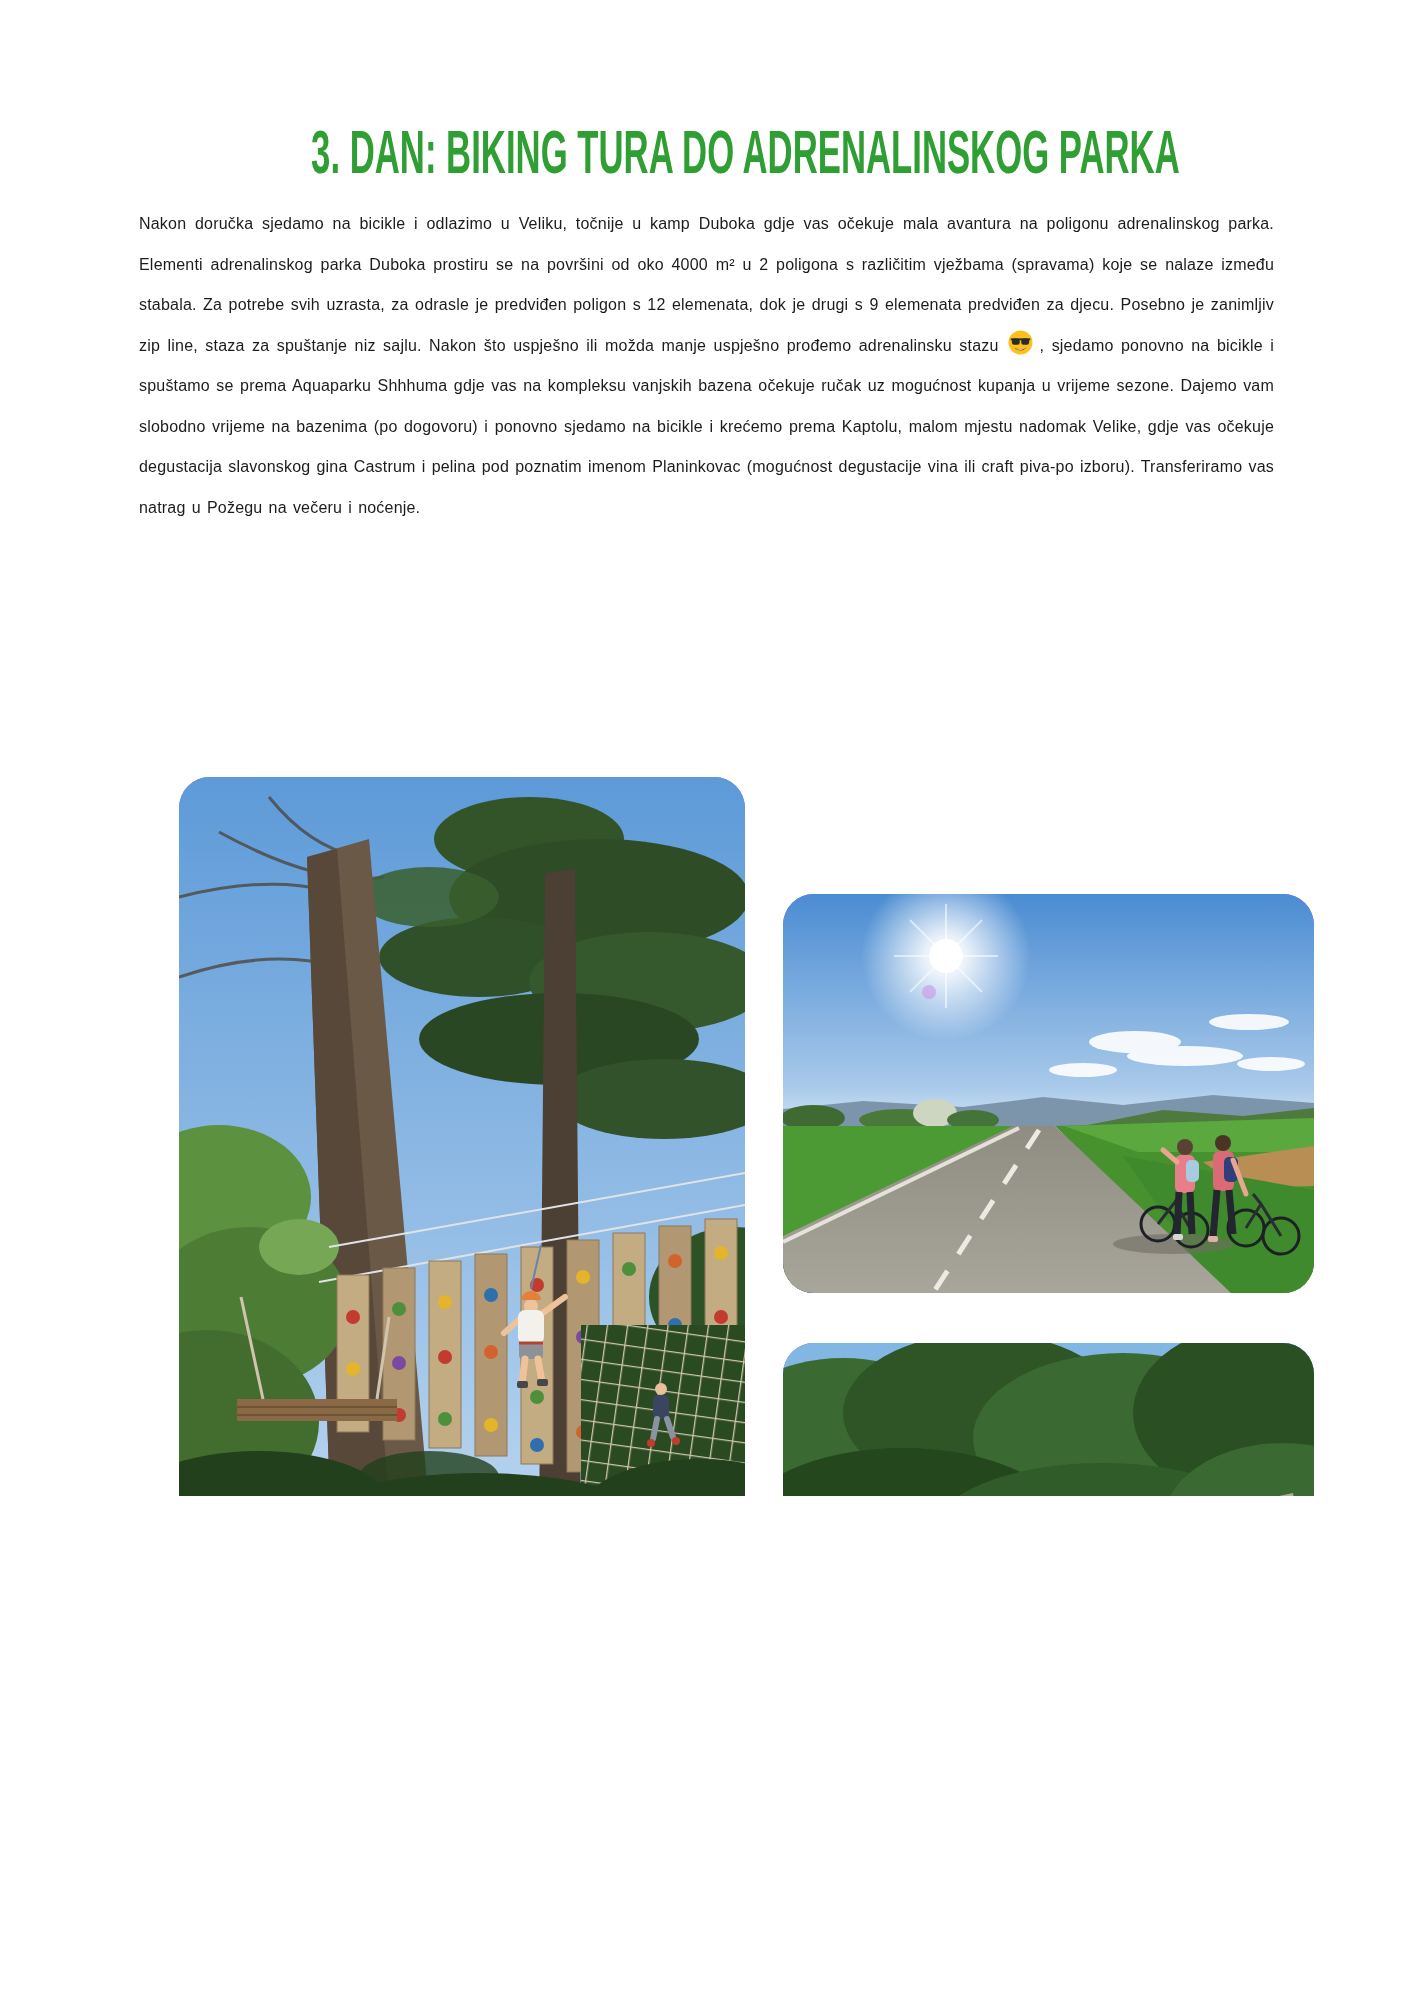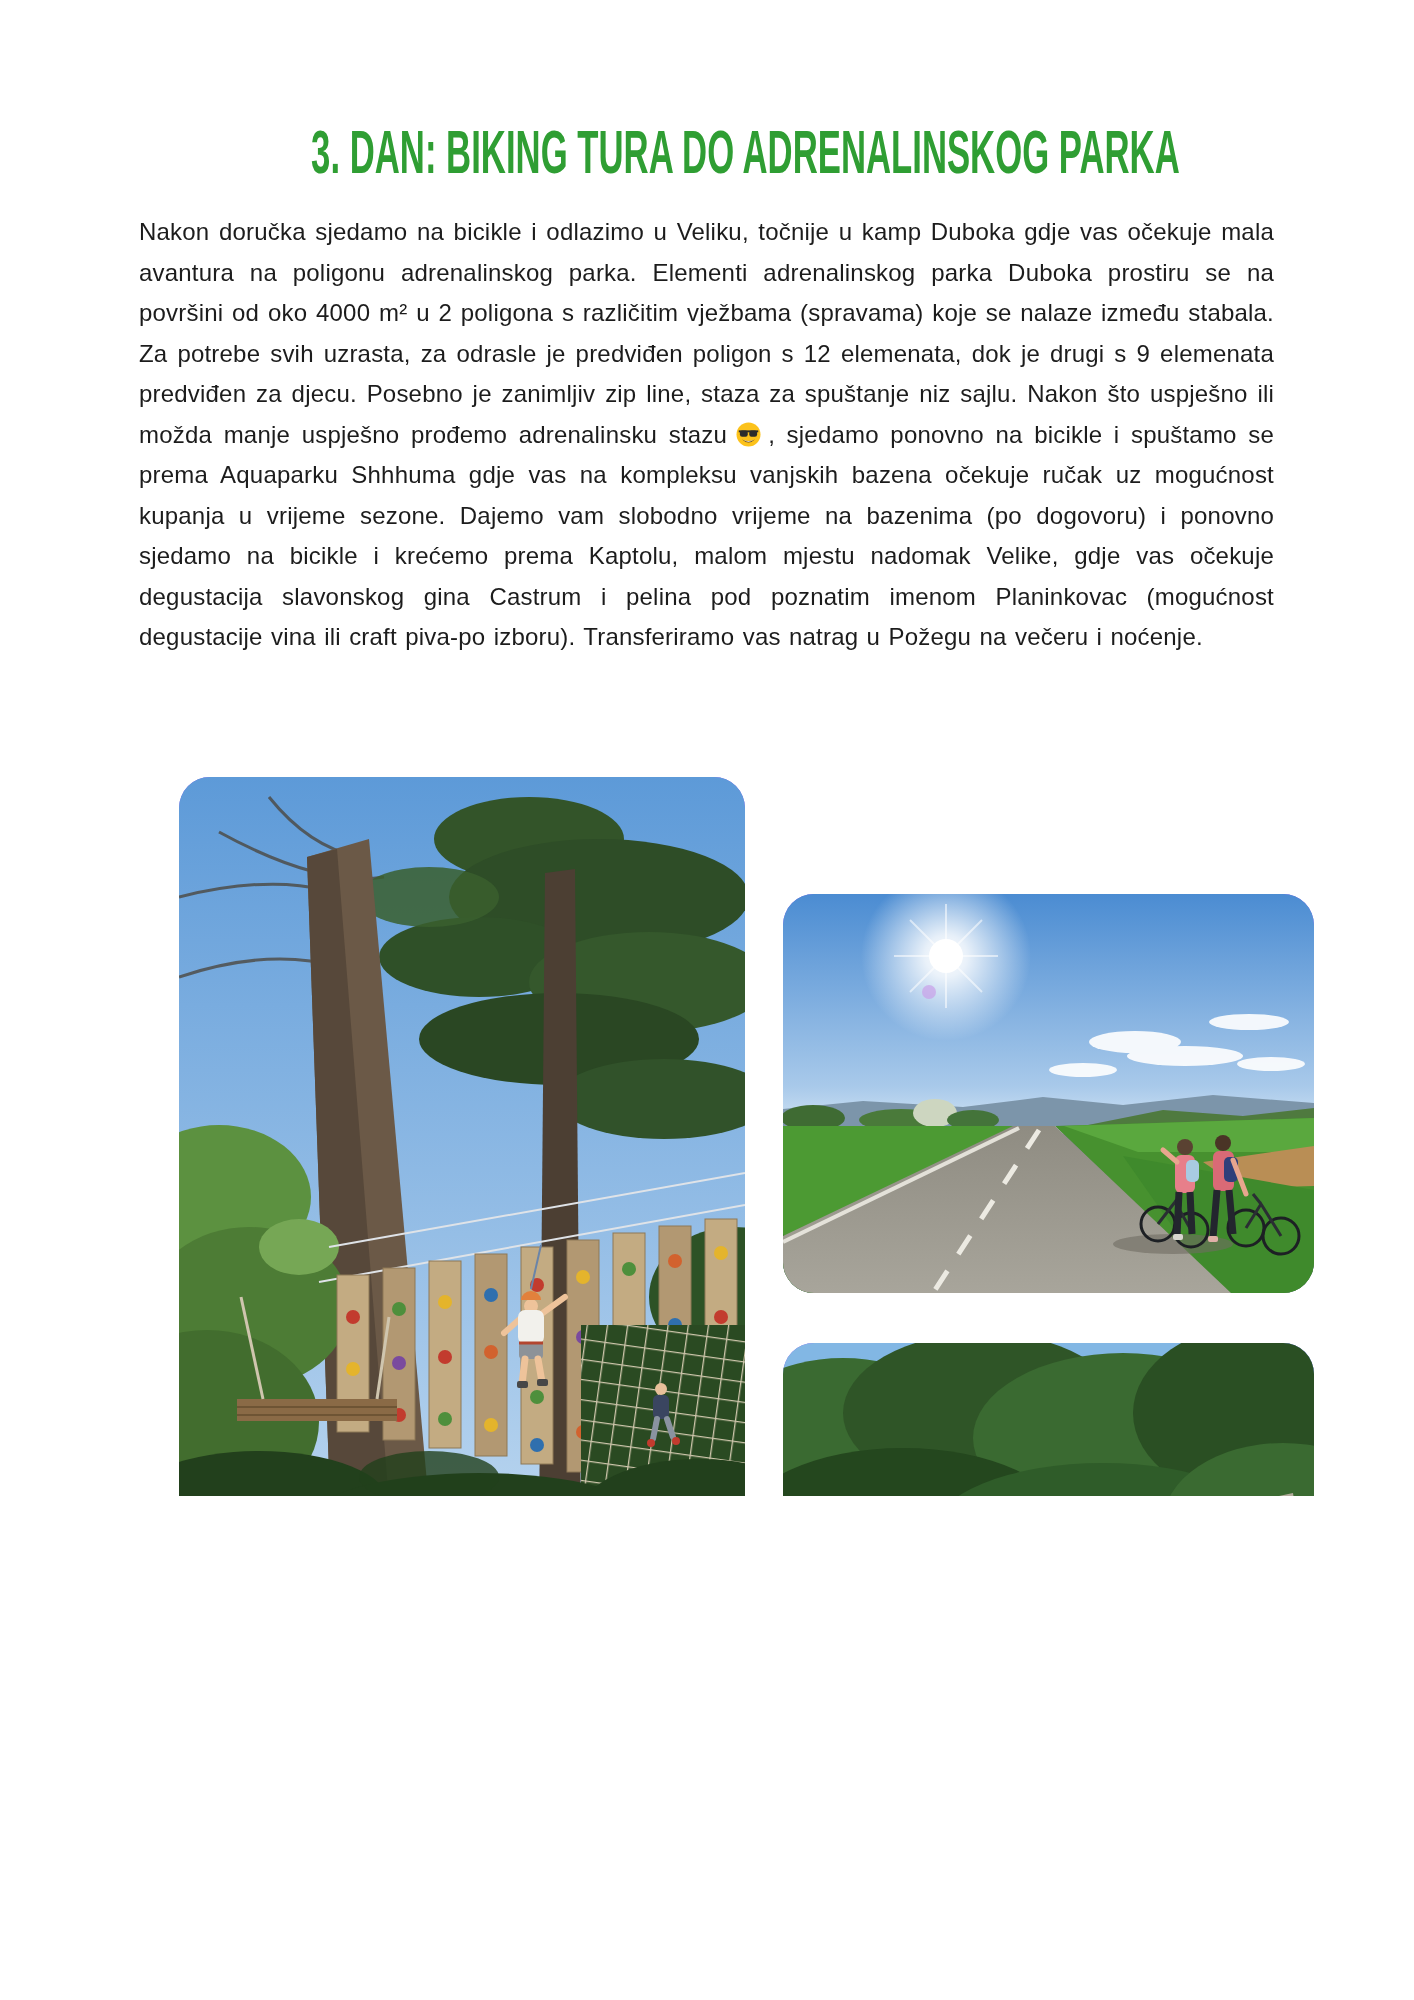--- a/index.html
+++ b/index.html
@@ -9,21 +9,21 @@
   }
   .title{
     position:absolute;top:116px;left:0;width:1414px;margin:0;
     text-align:center;font-size:62px;font-weight:800;letter-spacing:0px;
     color:#2f9e33;text-transform:uppercase;
     transform:scaleX(0.56);transform-origin:center;
     white-space:nowrap;
   }
   .body-text{
     position:absolute;left:139px;top:188px;width:1135px;
-    font-size:24px;line-height:40.5px;color:#1c1c1c;
+    font-size:16px;line-height:40.5px;color:#1c1c1c;
     text-align:justify;letter-spacing:0.2px;word-spacing:1.5px;
   }
   .emoji{
     display:inline-block;width:27px;height:27px;vertical-align:-5px;margin:0 6px 0 8px;
   }
   .photo{position:absolute;overflow:hidden;background:#8b5cf6;border-radius:31px;}
   .photo svg{display:block;width:100%;height:100%;}
   #photo-adrenaline{left:139px;top:761px;width:566px;height:750px;}
   #photo-road{left:743px;top:878px;width:531px;height:399px;}
   #photo-pool{left:743px;top:1327px;width:531px;height:583px;}

